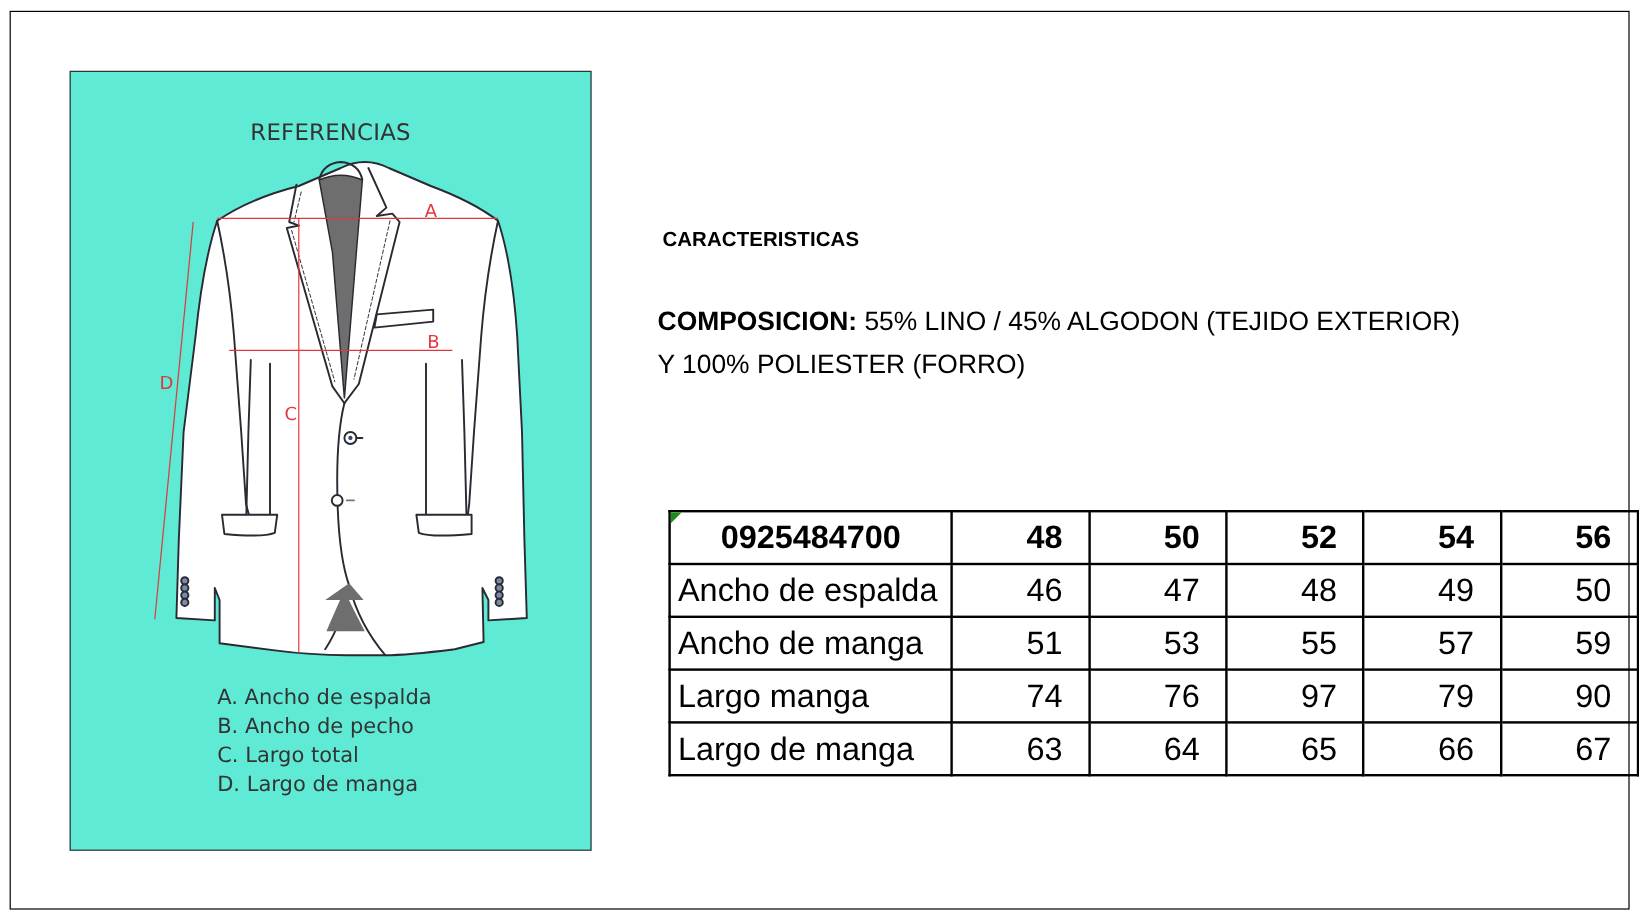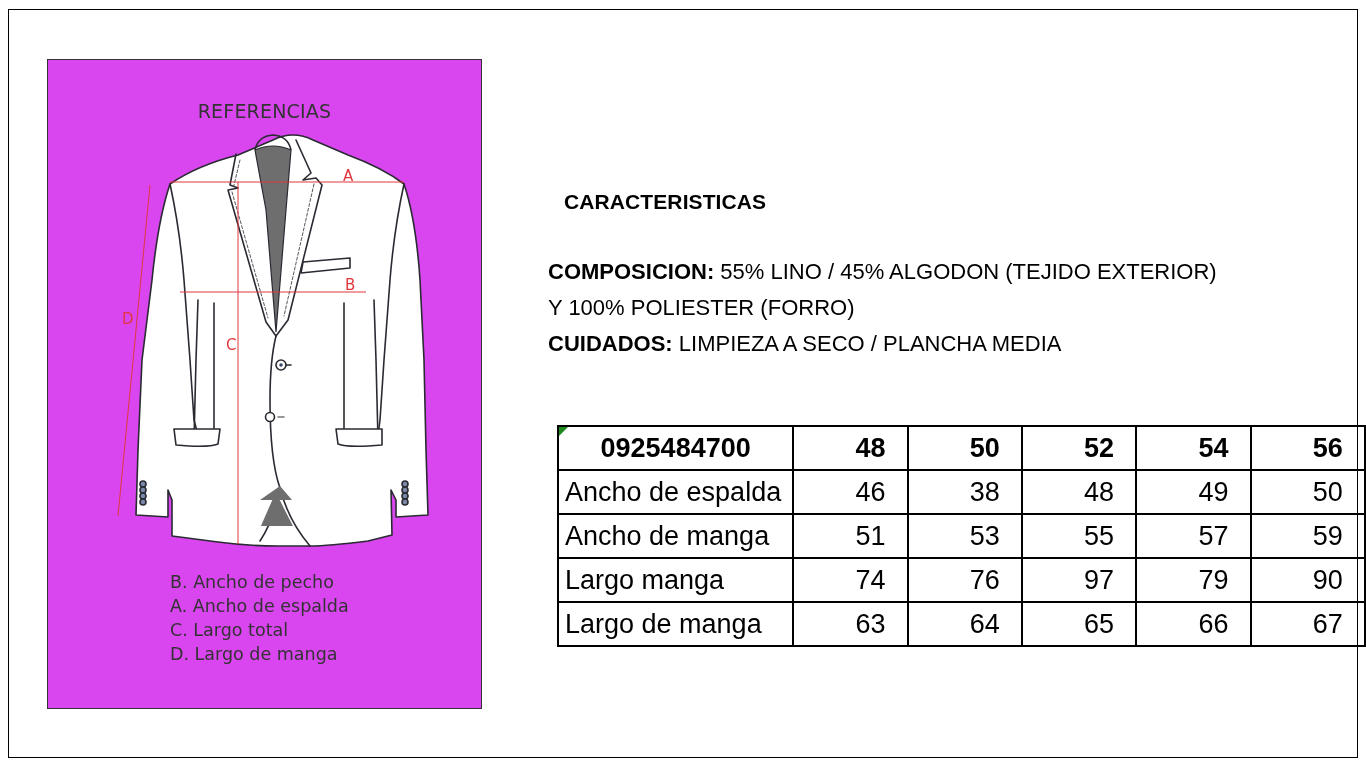--- a/index.html
+++ b/index.html
@@ -1,24 +1,24 @@
 <!DOCTYPE html>
 <html><head>
   <meta charset="utf-8">
   <style>
     html, body { margin: 0; padding: 0; background: #ffffff; }
     body { width: 1366px; height: 768px; position: relative; overflow: hidden; font-family: "Liberation Sans", sans-serif; }
     .slide-frame { position: absolute; left: 8px; top: 9px; width: 1350px; height: 749px; border: 1px solid #000; box-sizing: border-box; background: #fff; }
-    .ref-panel { position: absolute; left: 47px; top: 59px; width: 435px; height: 650px; border: 1.5px solid #333; box-sizing: border-box; background: #d946ef; }
+    .ref-panel { position: absolute; left: 58px; top: 59px; width: 435px; height: 650px; border: 1.5px solid #333; box-sizing: border-box; background: #5eead4; }
     .ref-title { position: absolute; left: 0; width: 100%; top: 40px; text-align: center; font-family: "DejaVu Sans", sans-serif; font-size: 19px; color: #333; letter-spacing: 0.2px; }
     .jacket-svg { position: absolute; left: 0; top: 0; }
     .legend { position: absolute; left: 122px; top: 510px; font-family: "DejaVu Sans", sans-serif; font-size: 17.5px; color: #333; line-height: 24px; }
     .legend div { white-space: nowrap; }
     .features { position: absolute; left: 548px; top: 190px; font-family: "Liberation Sans", sans-serif; color: #000; }
-    .features-title { font-weight: bold; font-size: 21px; margin: 0 0 40px 16px; letter-spacing: 0.1px; }
+    .features-title { font-weight: bold; font-size: 17px; margin: 0 0 40px 4px; letter-spacing: 0.1px; }
     .feat-line { font-size: 22px; line-height: 36px; white-space: nowrap; }
     .feat-line b { font-weight: bold; }
     .size-table { position: absolute; left: 557px; top: 425px; border-collapse: collapse; font-family: "Liberation Sans", sans-serif; color: #000; }
     .size-table td { border: 2px solid #000; height: 42px; padding: 0; font-size: 27px; text-align: center; }
     .size-table td.label-cell { text-align: left; padding-left: 6px; width: 262px; }
     .size-table td.val { width: 90px; padding-left: 40px; }
     .size-table tr.head td { font-weight: bold; }
     .size-table tr.head td.label-cell { text-align: center; padding-left: 0; }
     .corner-mark { position: absolute; left: 559px; top: 427px; width: 0; height: 0; border-top: 9px solid #1e8a1e; border-right: 9px solid transparent; }
   </style>
@@ -92,48 +92,47 @@
     </g>
     <g fill="#e0383e" font-family="DejaVu Sans, sans-serif" font-size="15">
       <text x="295" y="121">A</text>
       <text x="297" y="230">B</text>
       <text x="178" y="290">C</text>
       <text x="74" y="264">D</text>
     </g>
   </svg>
 
   <div class="legend">
+    <div>A. Ancho de espalda</div>
     <div>B. Ancho de pecho</div>
-    <div>A. Ancho de espalda</div>
     <div>C. Largo total</div>
     <div>D. Largo de manga</div>
   </div>
 </div>
 
 <div class="features">
   <div class="features-title">CARACTERISTICAS</div>
   <div class="feat-line"><b>COMPOSICION:</b><span> 55% LINO / 45% ALGODON (TEJIDO EXTERIOR)</span></div>
   <div class="feat-line"><span>Y 100% POLIESTER (FORRO)</span></div>
-  <div class="feat-line"><b>CUIDADOS:</b><span> LIMPIEZA A SECO / PLANCHA MEDIA</span></div>
 </div>
 
 <table class="size-table">
   <tbody>
       <tr class="head">
     <td class="label-cell">0925484700</td>
     <td class="val">48</td>
     <td class="val">50</td>
     <td class="val">52</td>
     <td class="val">54</td>
     <td class="val">56</td>
   </tr>
   <tr>
     <td class="label-cell">Ancho de espalda</td>
     <td class="val">46</td>
-    <td class="val">38</td>
+    <td class="val">47</td>
     <td class="val">48</td>
     <td class="val">49</td>
     <td class="val">50</td>
   </tr>
   <tr>
     <td class="label-cell">Ancho de manga</td>
     <td class="val">51</td>
     <td class="val">53</td>
     <td class="val">55</td>
     <td class="val">57</td>

